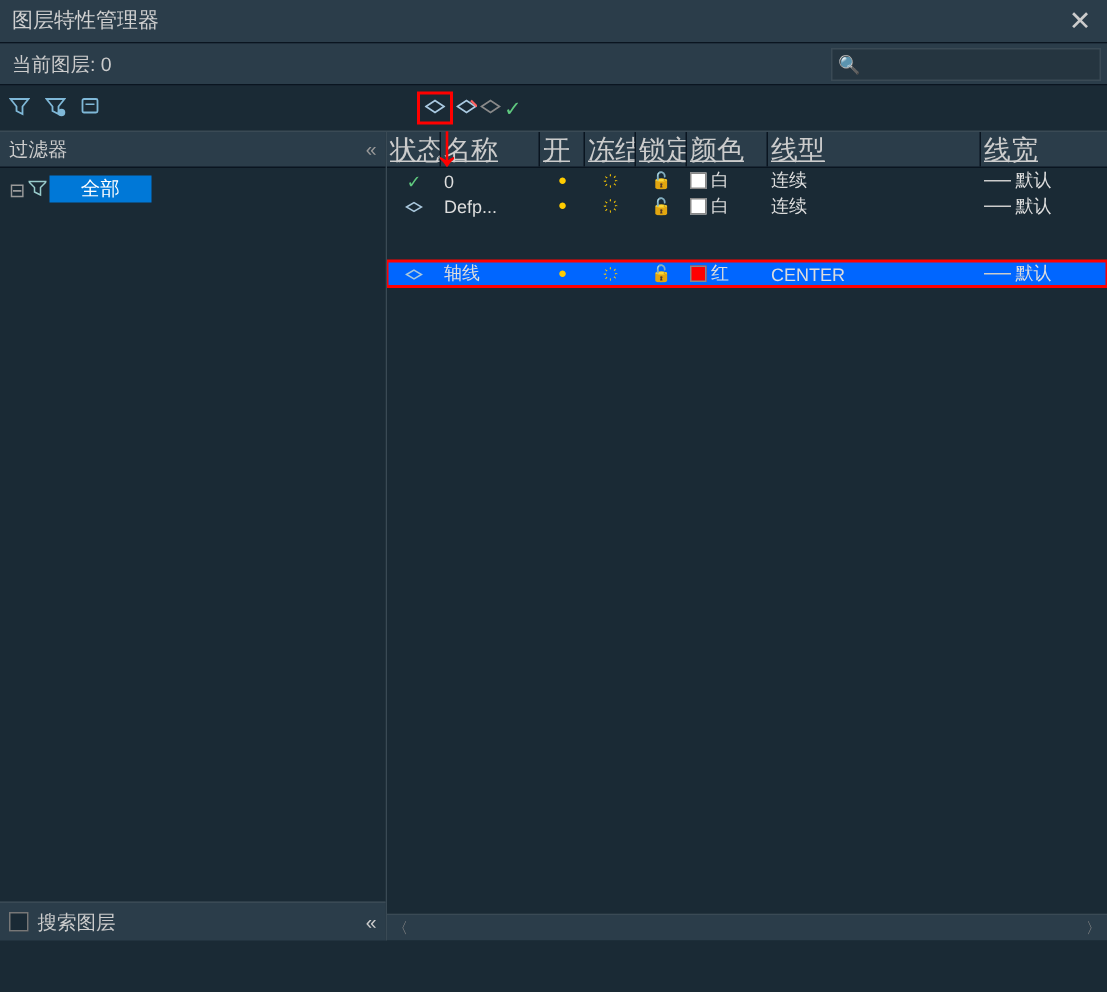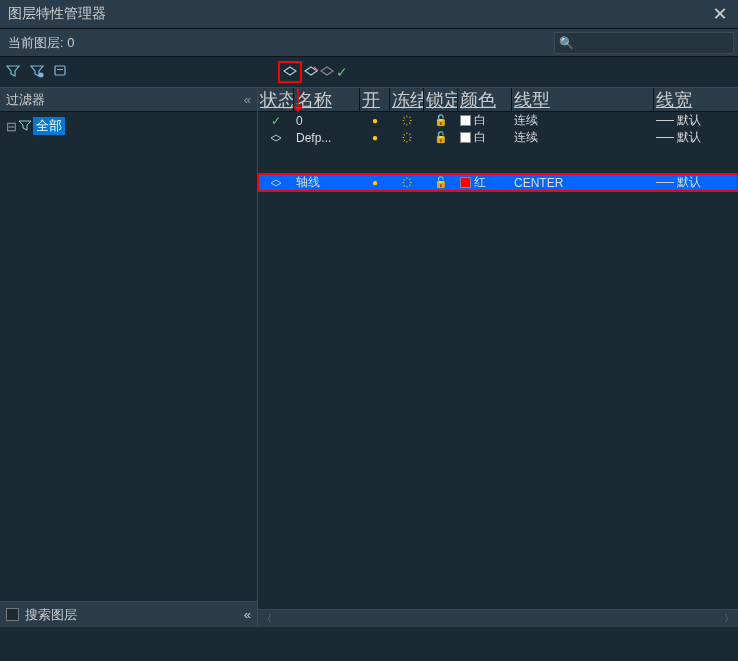--- a/index.html
+++ b/index.html
@@ -21,21 +21,21 @@
 .red-box { border: 2px solid #ff0000; padding: 1px 3px; display: inline-flex; position: relative; }
 .red-arrow { position: absolute; top: 100%; left: 8px; font-size: 40px; color: #ff0000; line-height: 0.8; pointer-events: none; z-index: 10; }
 
 .main { display: flex; height: 540px; border-top: 1px solid #3a4a55; }
 
 .sidebar { width: 258px; display: flex; flex-direction: column; border-right: 1px solid #3a4a55; text-align: center; }
 .side-header { height: 24px; background: #2b3d4a; display: flex; align-items: center; padding: 0 6px; justify-content: space-between; border-bottom: 1px solid #0a1520; font-size: 13px; }
 .side-header .chev { color: #999; }
 .tree { flex: 1; padding: 4px 6px; background: #1a2a35; }
 .tree-item { display: flex; align-items: center; gap: 2px; height: 20px; font-size: 13px; }
-.tree-item.selected .txt { background: #0078d7; color: #fff; padding: 0 3px; }
+.tree-item.selected .txt { background: #0078d7; color: #fff; padding: 0 21px; }
 .tree-item .box { color: #999; }
 .tree-item.child { padding-left: 24px; }
 
 .side-footer { height: 26px; background: #2b3d4a; border-top: 1px solid #3a4a55; display: flex; align-items: center; padding: 0 6px; gap: 6px; justify-content: space-between; }
 .checkbox { width: 13px; height: 13px; border: 1px solid #777; background: #1a2a35; display: inline-block; }
 
 .content { flex: 1; display: flex; flex-direction: column; overflow: hidden; }
 .grid-header { height: 24px; background: #2b3d4a; display: flex; align-items: center; border-bottom: 1px solid #0a1520; }
 .col { border-right: 1px solid #0a1520; padding: 0 2px; height: 100%; display: flex; align-items: center; font-size: 18px; overflow: hidden; white-space: nowrap; text-decoration: underline; }
 .col.status { width: 36px; }

